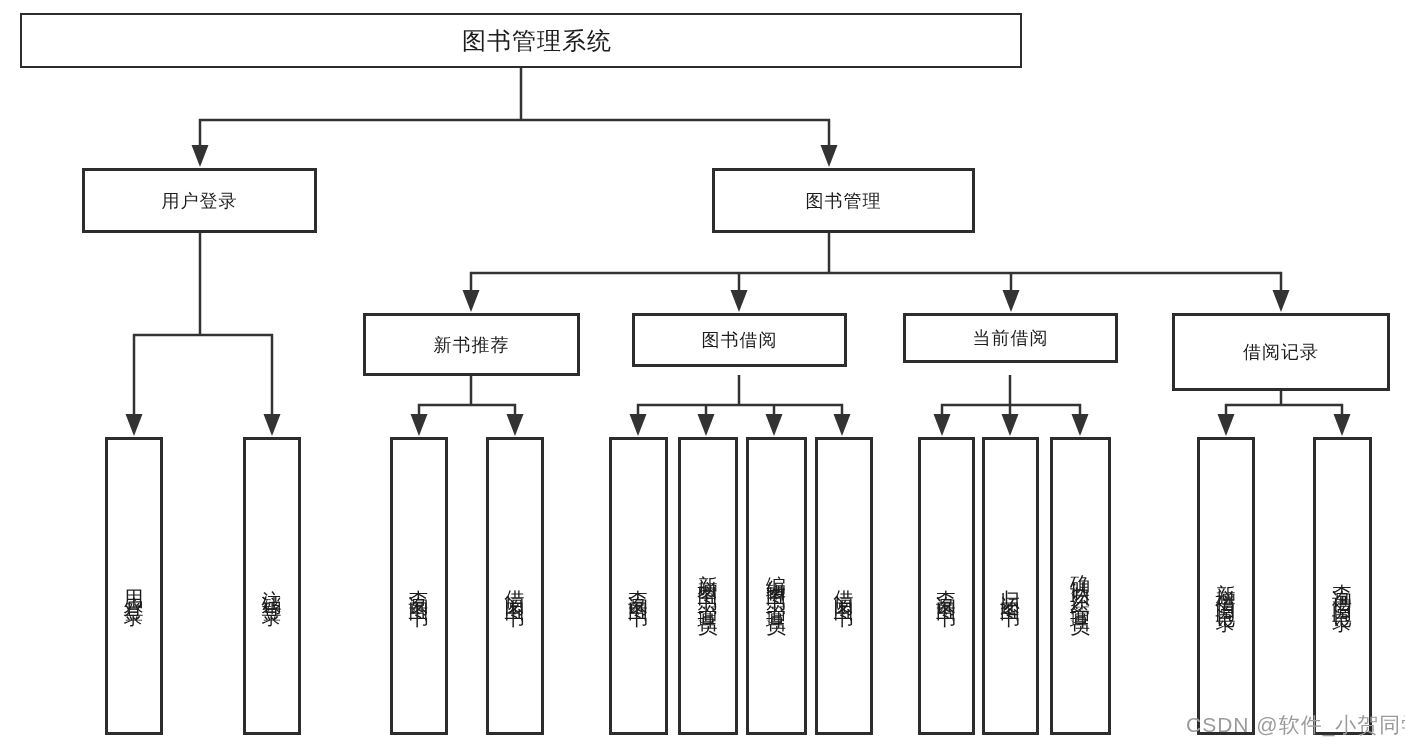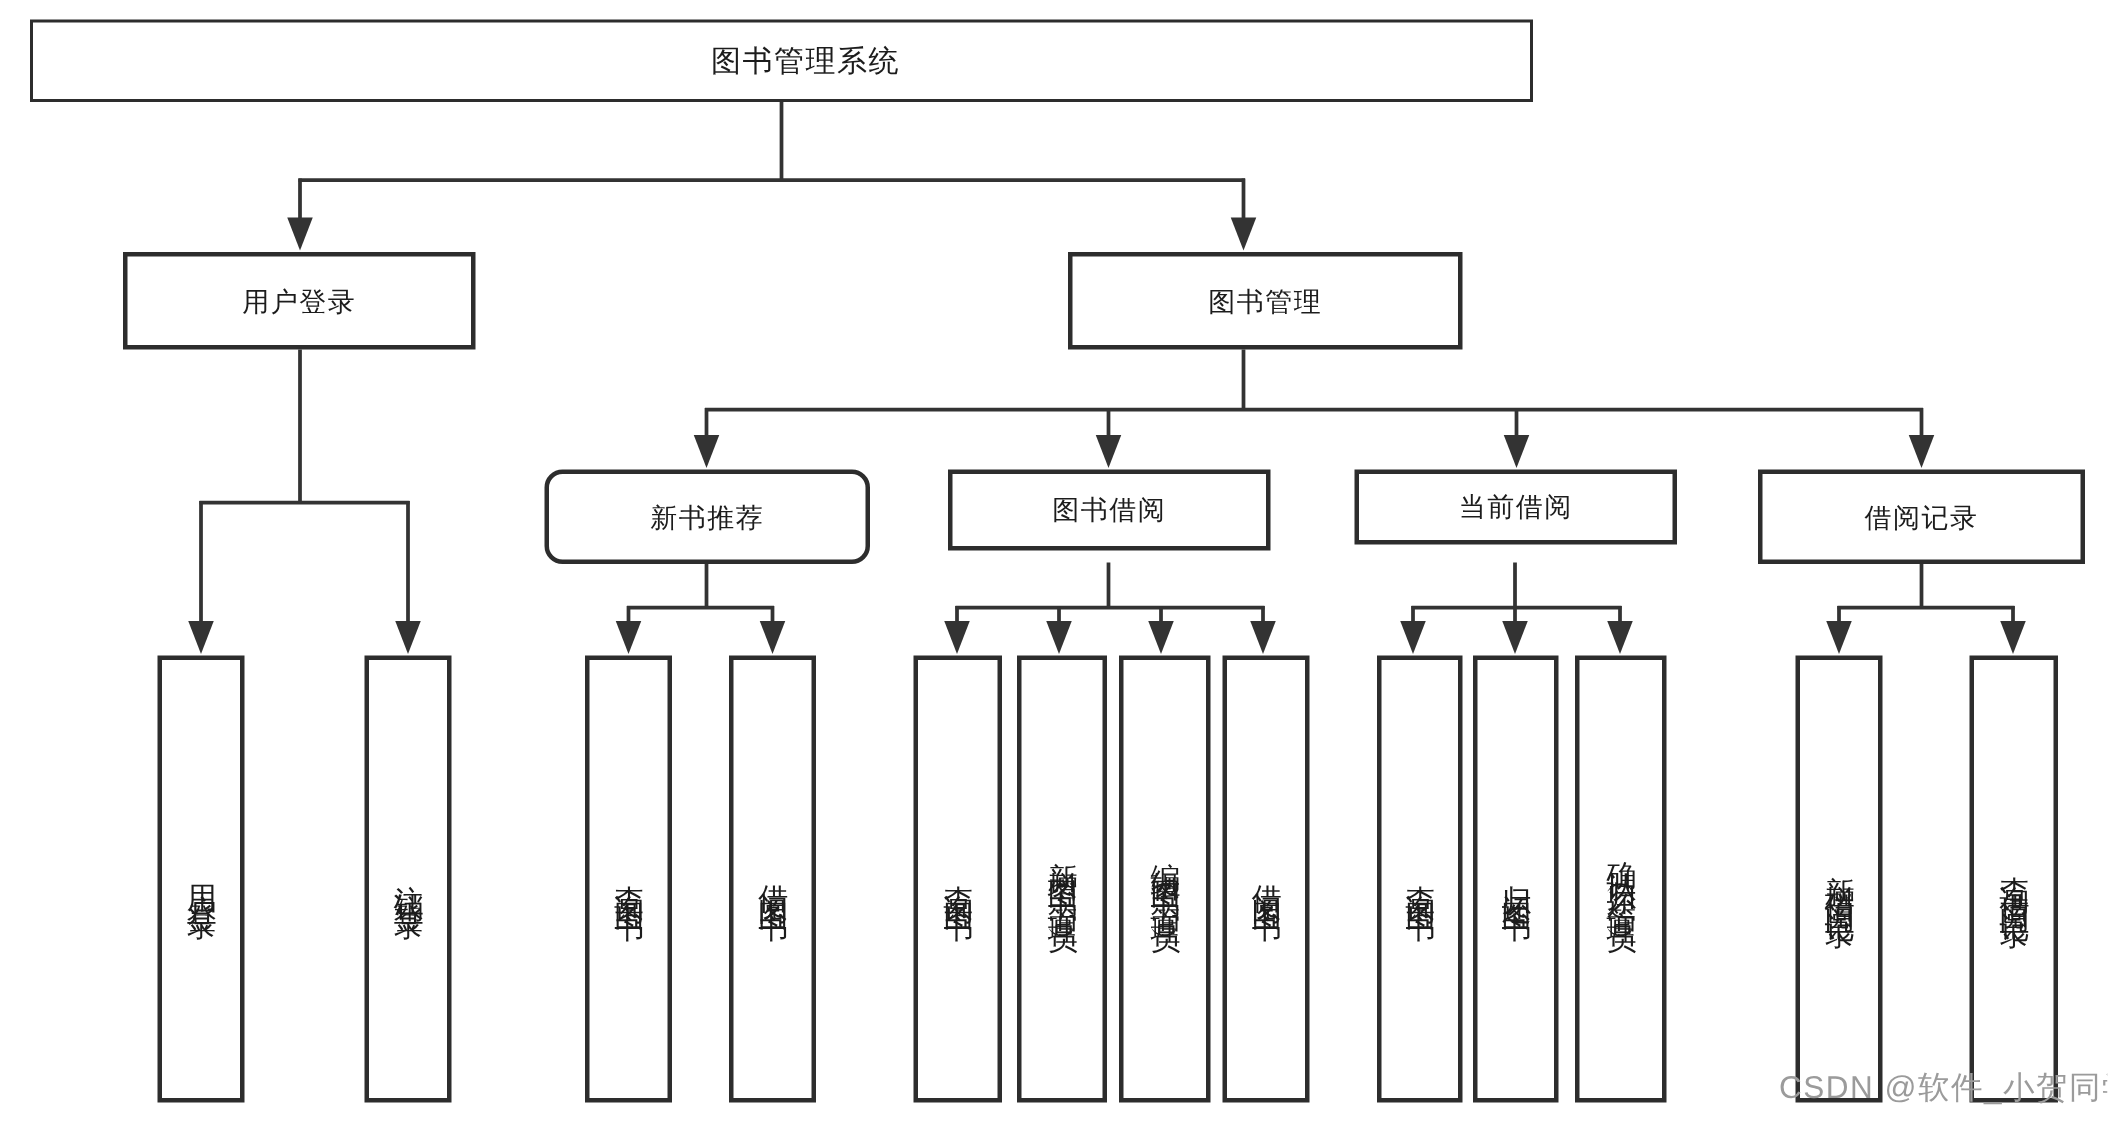--- a/index.html
+++ b/index.html
@@ -14,21 +14,21 @@
   .box{
     position:absolute;
     background:#ffffff;
     border:3px solid #2d2d2d;
     box-sizing:border-box;
     display:flex;align-items:center;justify-content:center;
     color:#1c1c1c;
     z-index:1;
   }
   .hbox{font-size:18px;letter-spacing:1px;}
-  .rootbox{border-width:2px;font-size:20px;letter-spacing:1px;padding-left:32px;}
+  .rootbox{border-width:2px;font-size:24px;letter-spacing:1px;padding-left:32px;}
   .vbox{z-index:1;}
   .vbox .vtext{
     writing-mode:vertical-rl;
     text-orientation:mixed;
     font-size:20px;
     letter-spacing:6px;
     color:#1c1c1c;
     line-height:1;
   }
   .watermark{
@@ -128,30 +128,30 @@
     <span>图书管理系统</span>
   </div>
 
   <div class="box hbox" style="left:82px;top:168px;width:235px;height:65px;">
     <span>用户登录</span>
   </div>
   <div class="box hbox" style="left:712px;top:168px;width:263px;height:65px;">
     <span>图书管理</span>
   </div>
 
-  <div class="box hbox" style="left:363px;top:313px;width:217px;height:63px;border-radius:12px;">
+  <div class="box hbox" style="left:363px;top:313px;width:217px;height:63px;">
     <span>新书推荐</span>
   </div>
   <div class="box hbox" style="left:632px;top:313px;width:215px;height:54px;">
     <span>图书借阅</span>
   </div>
   <div class="box hbox" style="left:903px;top:313px;width:215px;height:50px;">
     <span>当前借阅</span>
   </div>
-  <div class="box hbox" style="left:1172px;top:313px;width:218px;height:63px;text-align:right;">
+  <div class="box hbox" style="left:1172px;top:313px;width:218px;height:78px;text-align:right;">
     <span>借阅记录</span>
   </div>
 
   <div class="box vbox" style="left:105px;top:437px;width:58px;height:298px;">
     <span class="vtext">用户登录</span>
   </div>
   <div class="box vbox" style="left:243px;top:437px;width:58px;height:298px;">
     <span class="vtext">注销登录</span>
   </div>
 

